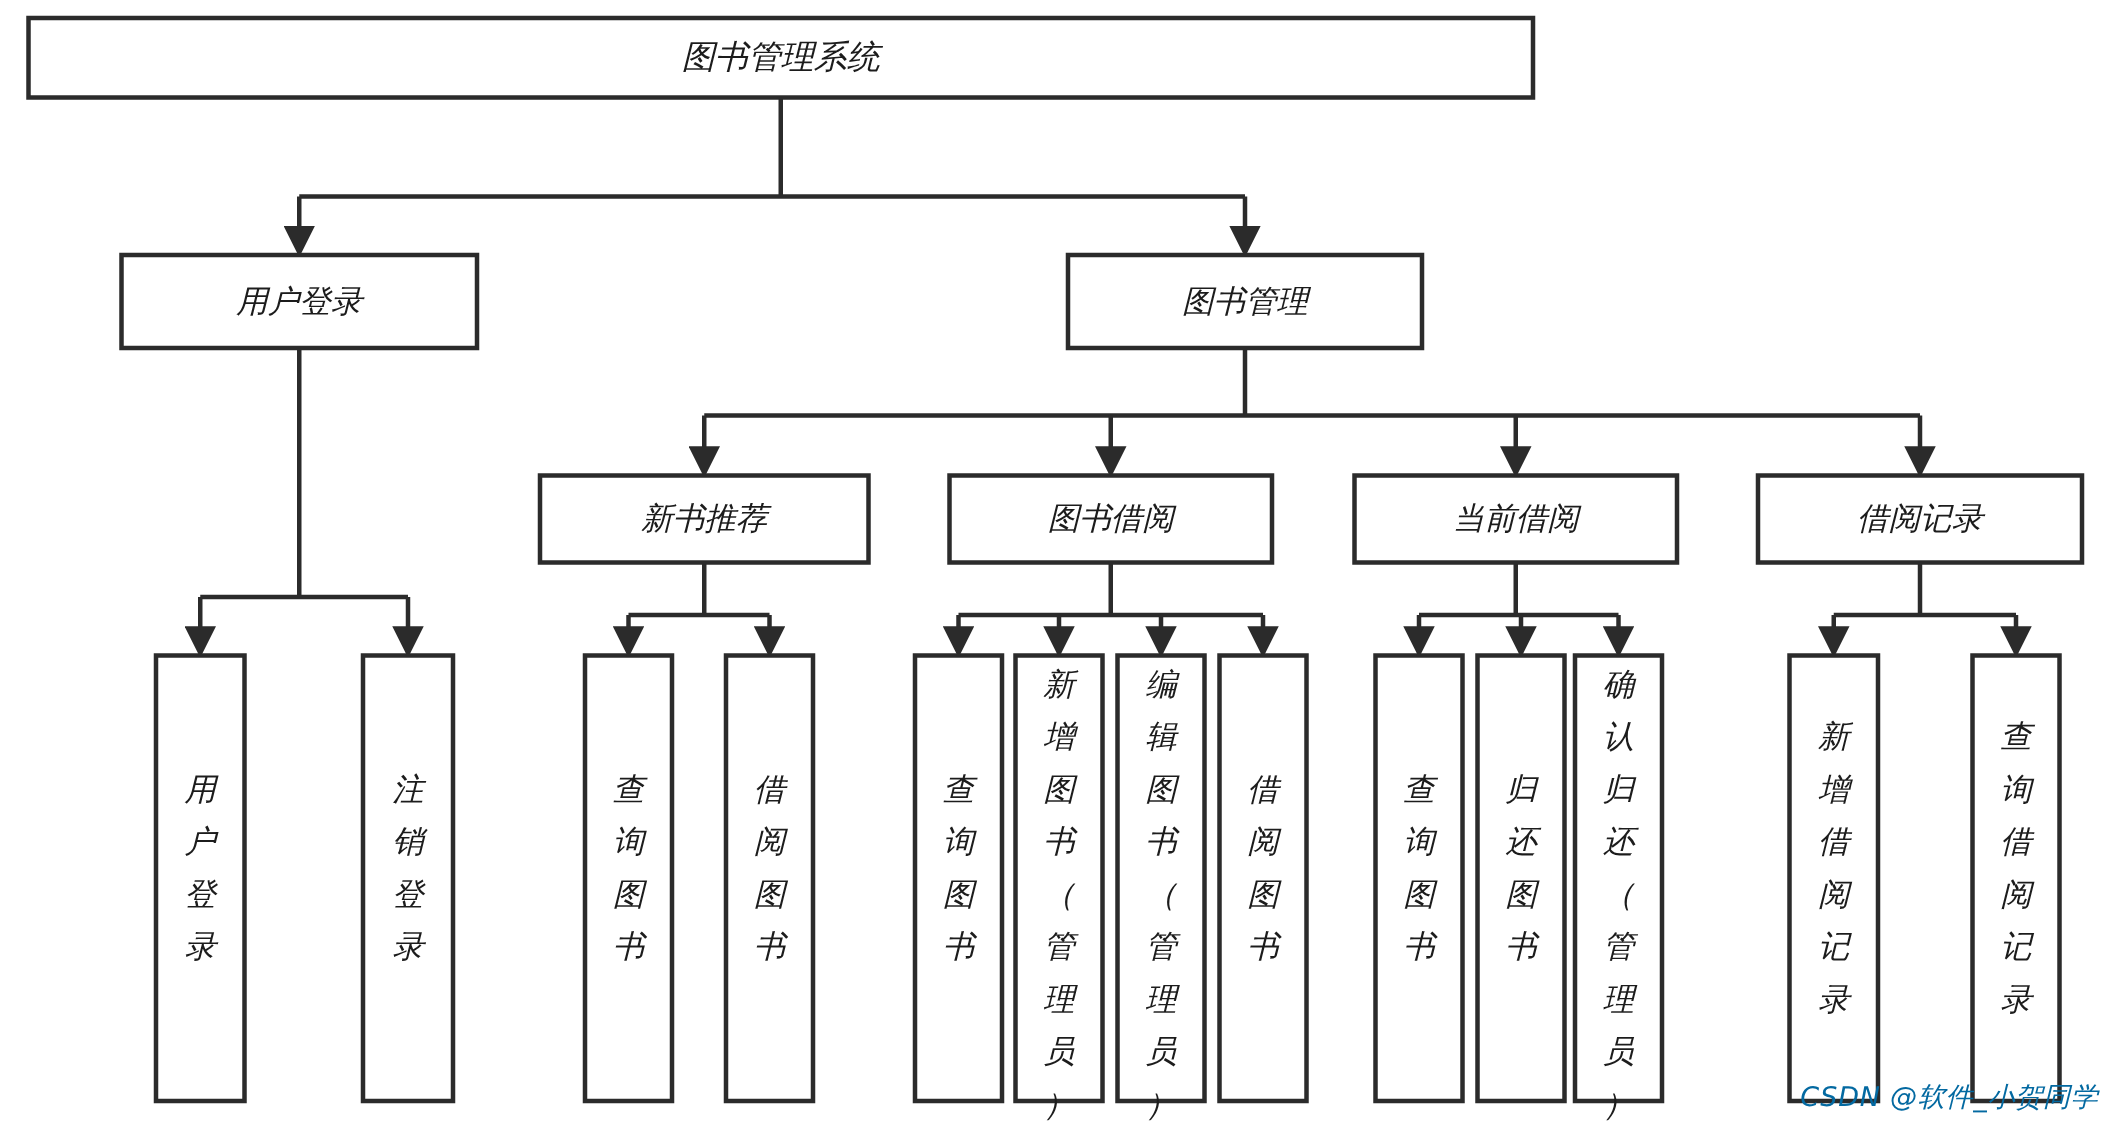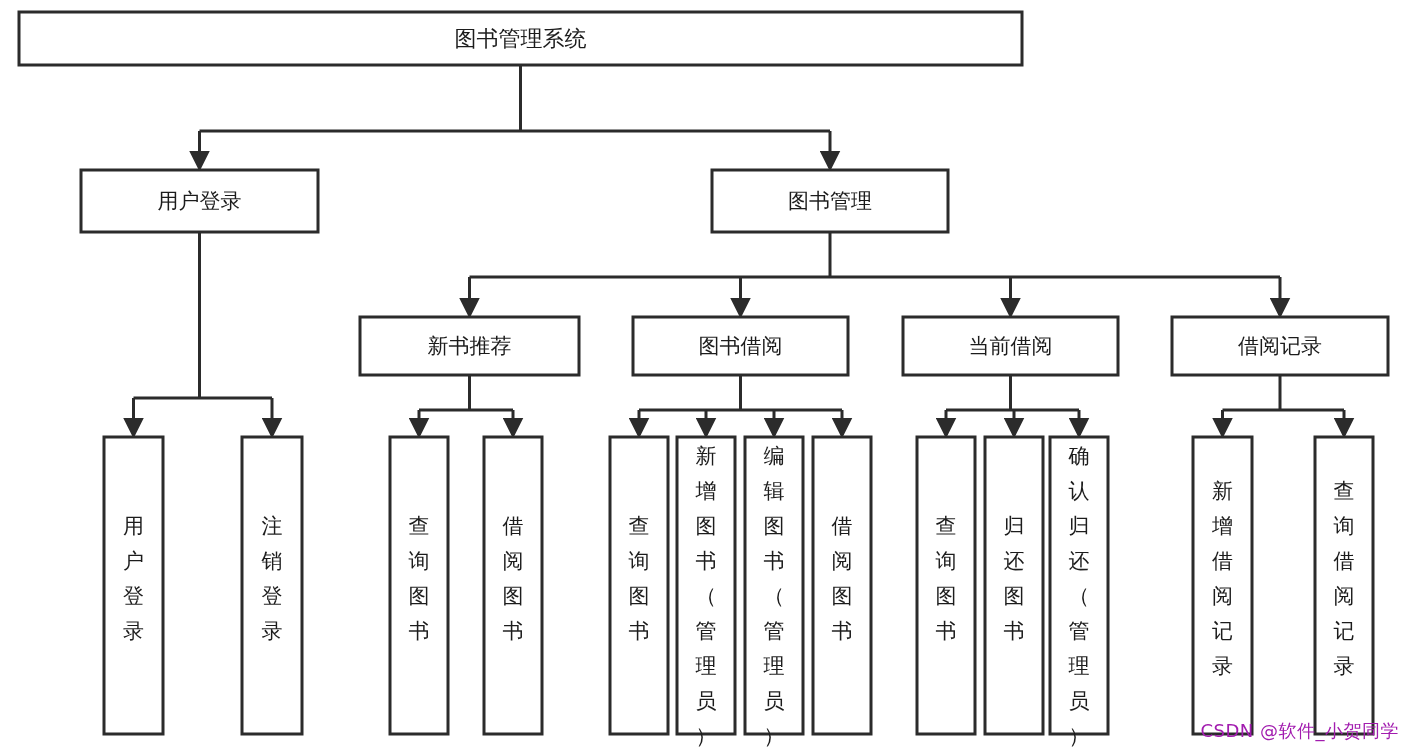--- a/index.html
+++ b/index.html
@@ -1,27 +1,27 @@
 <!DOCTYPE html>
 <html><head>
 <meta charset="utf-8">
 <style>
   html,body{margin:0;padding:0;background:#ffffff;}
   body{width:1405px;height:747px;overflow:hidden;
        font-family:"DejaVu Sans","Liberation Sans",sans-serif;}
-  #diagram-root{position:relative;width:1405px;height:747px;background:#fff;}
+  #diagram-root{position:relative;width:1405px;height:747px;background:#fff;font-style:italic;}
   svg#flow{position:absolute;left:0;top:0;width:1405px;height:747px;display:block;}
   .node-rect{fill:#ffffff;stroke:#2b2b2b;stroke-width:3;}
   .edge{stroke:#2b2b2b;stroke-width:3;fill:none;stroke-linecap:butt;}
   .node-label{font-family:"DejaVu Sans","Liberation Sans",sans-serif;
               font-size:21px;fill:#1c1c1c;text-anchor:middle;dominant-baseline:middle;}
   .node-label-root{font-size:22px;}
   .vlabel{font-family:"DejaVu Sans","Liberation Sans",sans-serif;
           font-size:21px;fill:#1c1c1c;text-anchor:middle;}
-  .watermark{position:absolute;right:6px;bottom:4px;font-size:18px;color:#a21caf;
+  .watermark{position:absolute;right:6px;bottom:4px;font-size:18px;color:#0369a1;
              font-family:"DejaVu Sans","Liberation Sans",sans-serif;white-space:nowrap;
              letter-spacing:0.5px;}
 </style>
 </head>
 <body>
 
 <div id="diagram-root">
   <svg id="flow" viewBox="0 0 1405 747">
     <defs>
       <marker id="arrow" viewBox="0 0 12 12" refX="10" refY="6" markerWidth="7" markerHeight="7" orient="auto-start-reverse">

